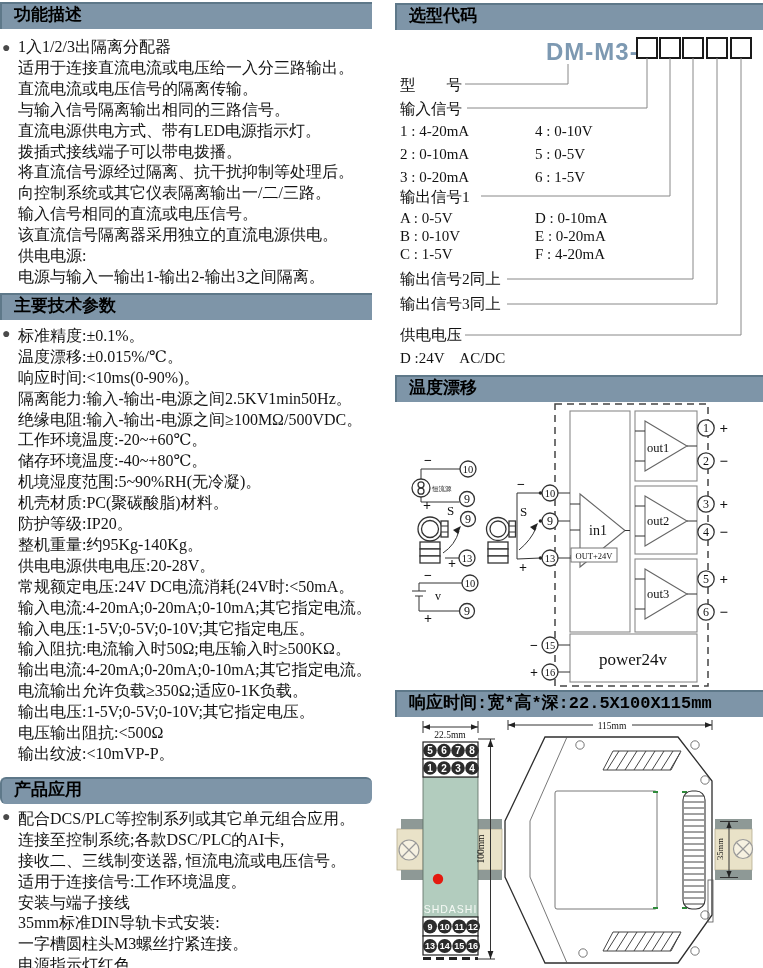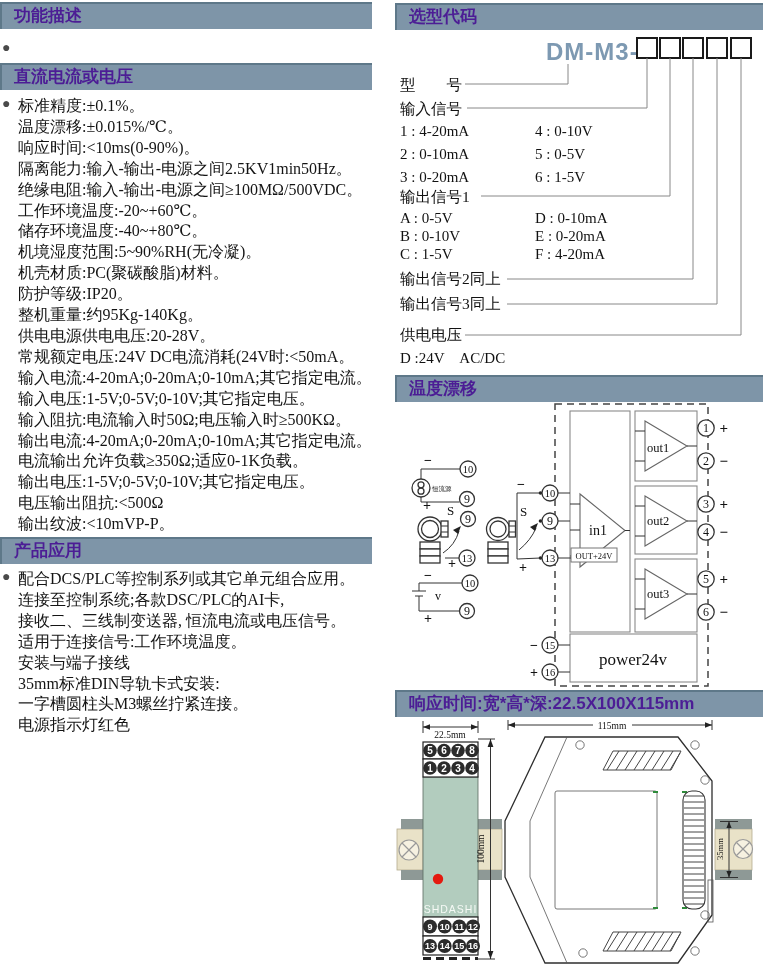--- a/index.html
+++ b/index.html
@@ -1,34 +1,34 @@
 <!DOCTYPE html>
 <html style="--accent: #7E95A8; --accent_dark: #5E7889; --model: #7D99B2; --body_green: #B2CCBE; --rail_beige: #E9E2C8; --rail_gray: #8E9996; --led_red: #E4190F; --terminal_dark: #2B2B2B;"><head>
 <meta charset="utf-8">
 <style>
   html,body{margin:0;padding:0;background:#ffffff;}
   .page{position:relative;width:763px;height:968px;background:#fff;overflow:hidden;
         font-family:"Liberation Serif","DejaVu Serif",serif;color:#141414;}
   .col{position:absolute;top:0;}
   .col-left{left:0;width:381px;}
   .col-right{left:395px;width:368px;}
-  .hdr{background:var(--accent);color:#4c1d95;
-       font-family:Liberation Sans, sans-serif;font-weight:bold;
+  .hdr{background:var(--accent);color:#000000;
+       font-family:Liberation Mono, monospace;font-weight:bold;
        font-size:17px;line-height:20px;padding:2px 0 3px 12px;
        border-top:2px solid var(--accent_dark);border-left:2px solid var(--accent_dark);
        box-sizing:border-box;}
   .col-left .hdr{width:372px;margin-top:2px;}
   .col-right .hdr{width:440px;}
   .col-right .hdr.first{margin-top:3px;}
   .tblock{display:flex;margin-left:2px;}
   .tblock .bullet{width:16px;font-size:14px;color:#4a4a4a;flex:0 0 16px;}
   .tblock .lines{white-space:pre-line;font-size:16px;line-height:20.9px;letter-spacing:0;}
   .s1 .tblock{margin-top:8px;} .s1 .bullet{line-height:21px;}
   .s2 .hdr{margin-top:5px;} .s2 .tblock{margin-top:6px;}
-  .s3 .hdr{margin-top:2px;} .s3 .tblock{margin-top:5px;}
+  .s3 .hdr{margin-top:12px;border-radius:6px;} .s3 .tblock{margin-top:5px;}
   svg{display:block;}
   .svgtxt{font-family:"Liberation Serif","DejaVu Serif",serif;fill:#111;}
   .model-prefix{font-family:"Liberation Sans","DejaVu Sans",sans-serif;font-weight:bold;
                 font-size:24px;fill:var(--model);letter-spacing:1px;}
   .codebox{fill:#fff;stroke:#1a1a1a;stroke-width:2;}
   .leader{stroke:#888;stroke-width:1;fill:none;}
   .wirebox{fill:none;stroke:#8a8a8a;stroke-width:1.1;}
   .tri{fill:none;stroke:#666;stroke-width:1.1;}
   .wire{stroke:#333;stroke-width:1;fill:none;}
   .term{fill:#fff;stroke:#333;stroke-width:1.3;}
@@ -51,25 +51,37 @@
 <body>
 
 <div class="page">
 
   <div class="col col-left">
 
     <div class="s1">
       <div class="hdr">功能描述</div>
       <div class="tblock">
         <span class="bullet">●</span>
+        <div class="lines">1入1/2/3出隔离分配器
+适用于连接直流电流或电压给一入分三路输出。
+直流电流或电压信号的隔离传输。
+与输入信号隔离输出相同的三路信号。
+直流电源供电方式、带有LED电源指示灯。
+拨插式接线端子可以带电拨播。
+将直流信号源经过隔离、抗干扰抑制等处理后。
+向控制系统或其它仪表隔离输出一/二/三路。
+输入信号相同的直流或电压信号。
+该直流信号隔离器采用独立的直流电源供电。
+供电电源:
+电源与输入一输出1-输出2-输出3之间隔离。</div>
       </div>
     </div>
 
     <div class="s2">
-      <div class="hdr">直流电流或电压</div>
+      <div class="hdr">主要技术参数</div>
       <div class="tblock">
         <span class="bullet">●</span>
         <div class="lines">标准精度:±0.1%。
 温度漂移:±0.015%/℃。
 响应时间:&lt;10ms(0-90%)。
 隔离能力:输入-输出-电源之间2.5KV1min50Hz。
 绝缘电阻:输入-输出-电源之间≥100MΩ/500VDC。
 工作环境温度:-20~+60℃。
 储存环境温度:-40~+80℃。
 机境湿度范围:5~90%RH(无冷凝)。

